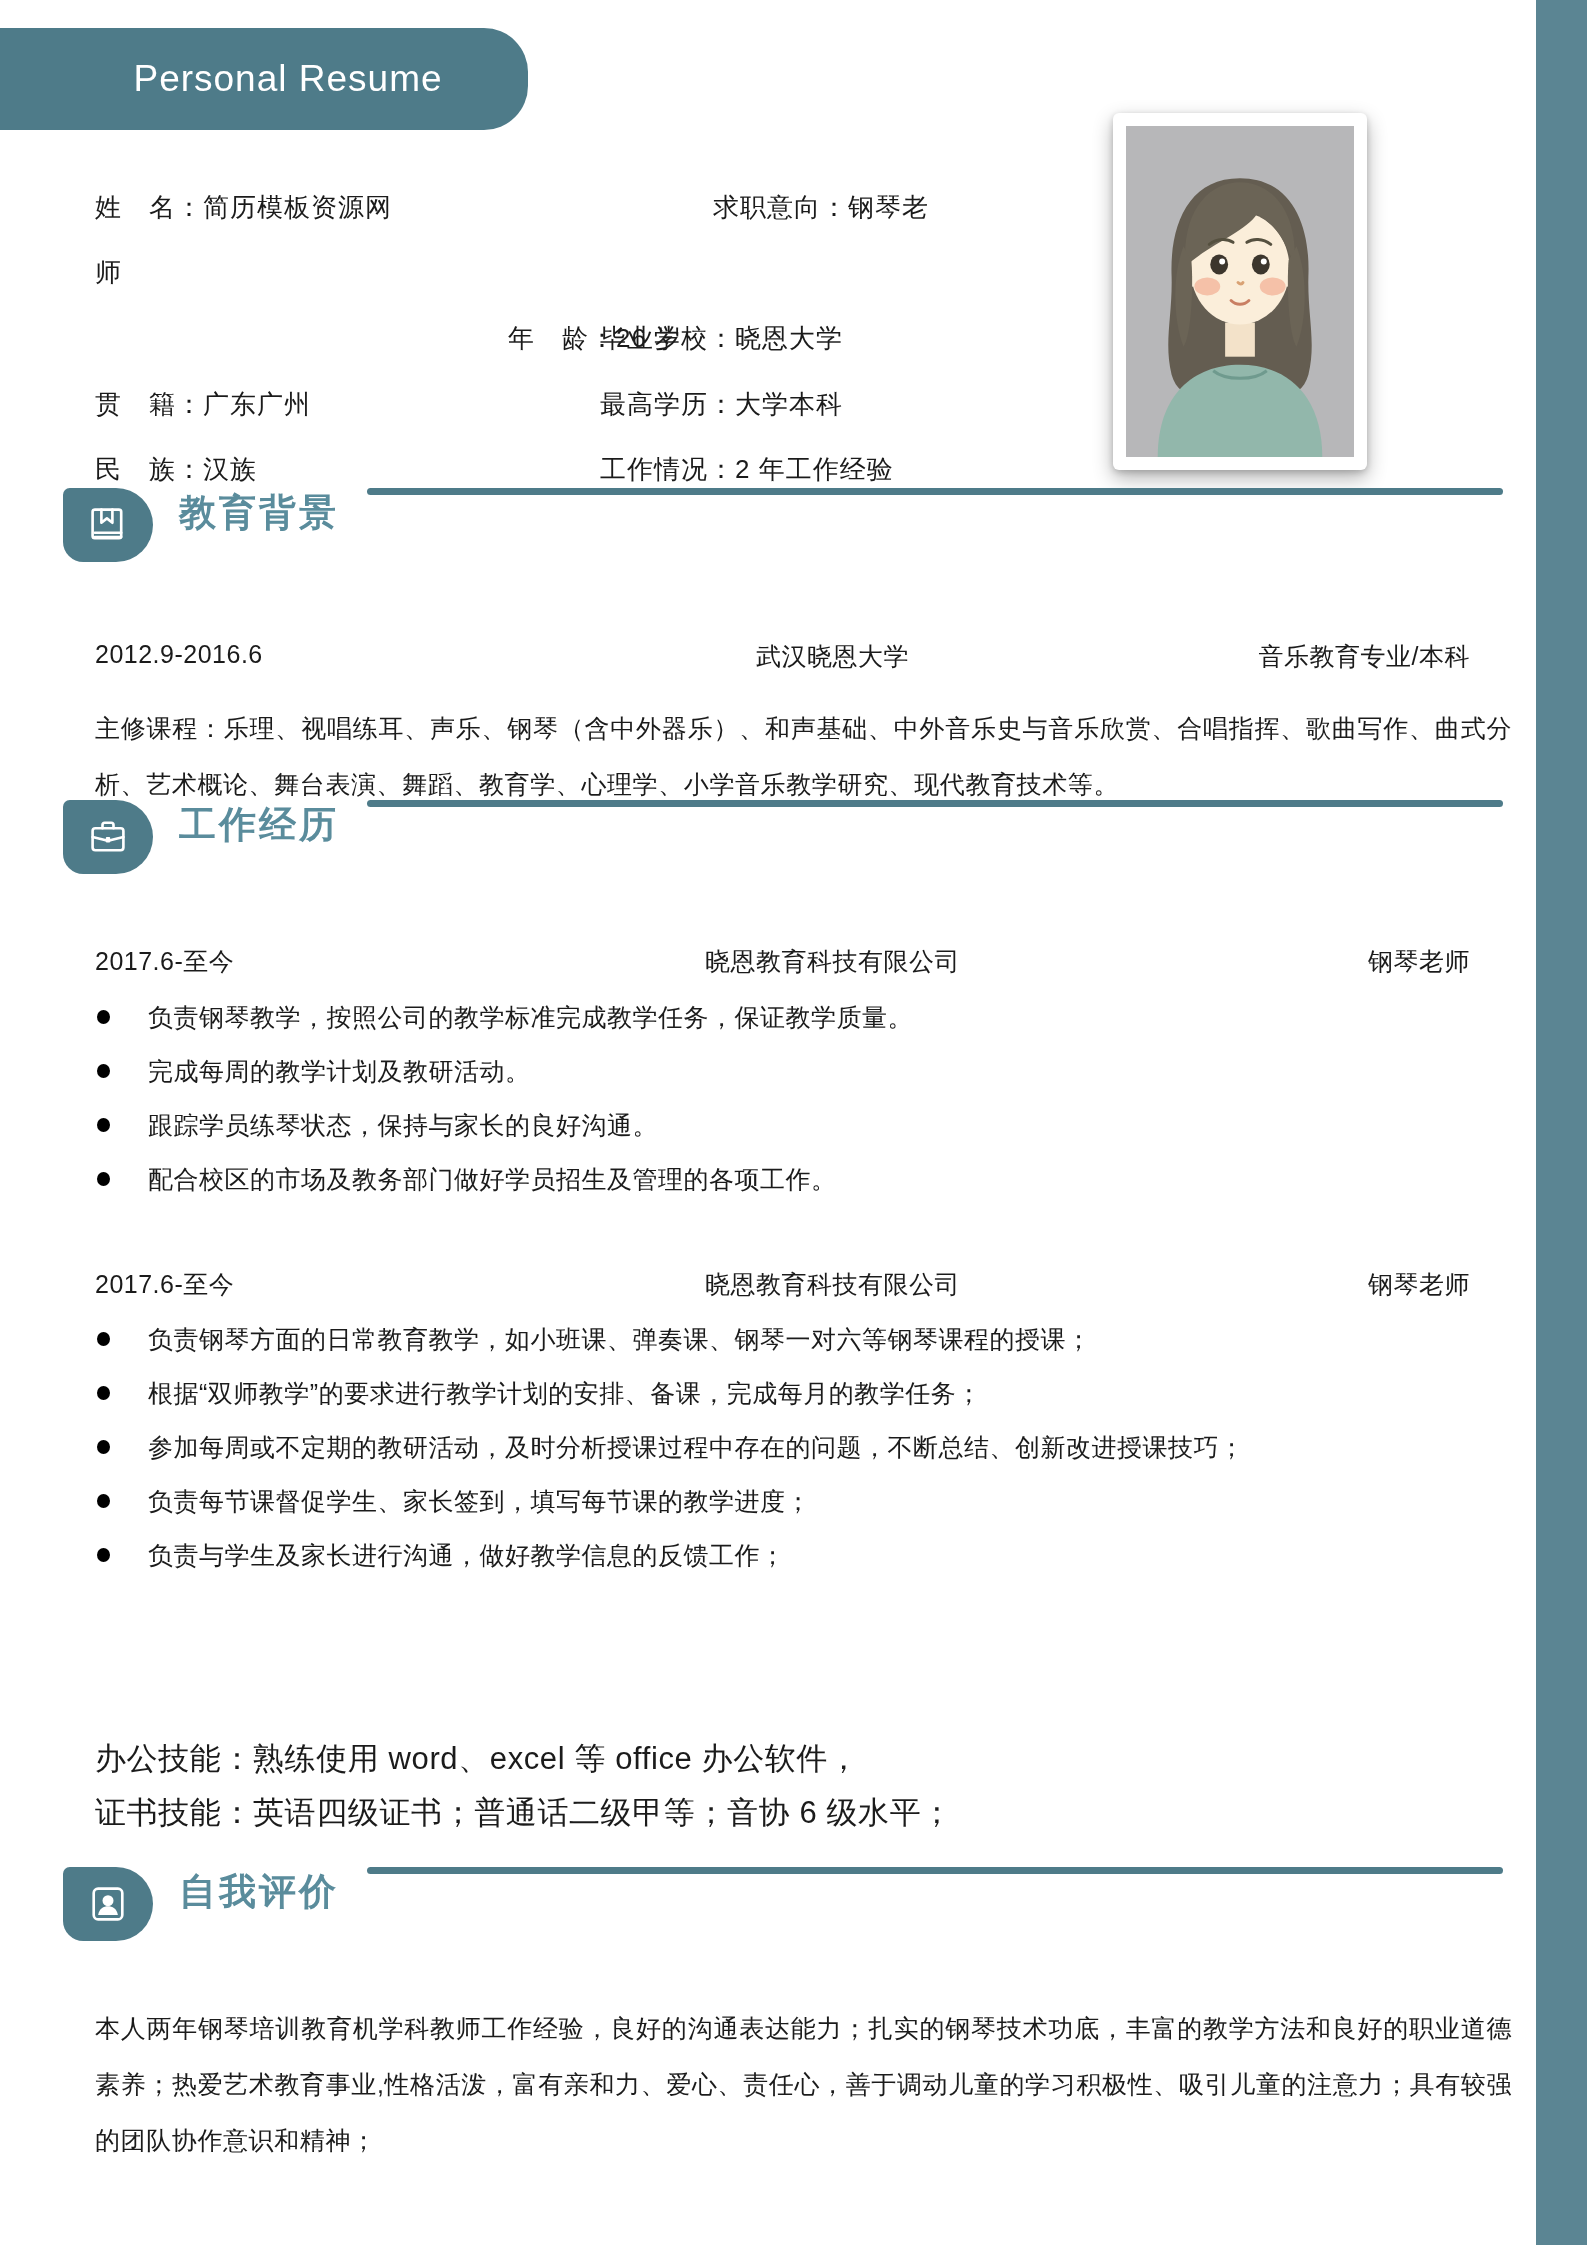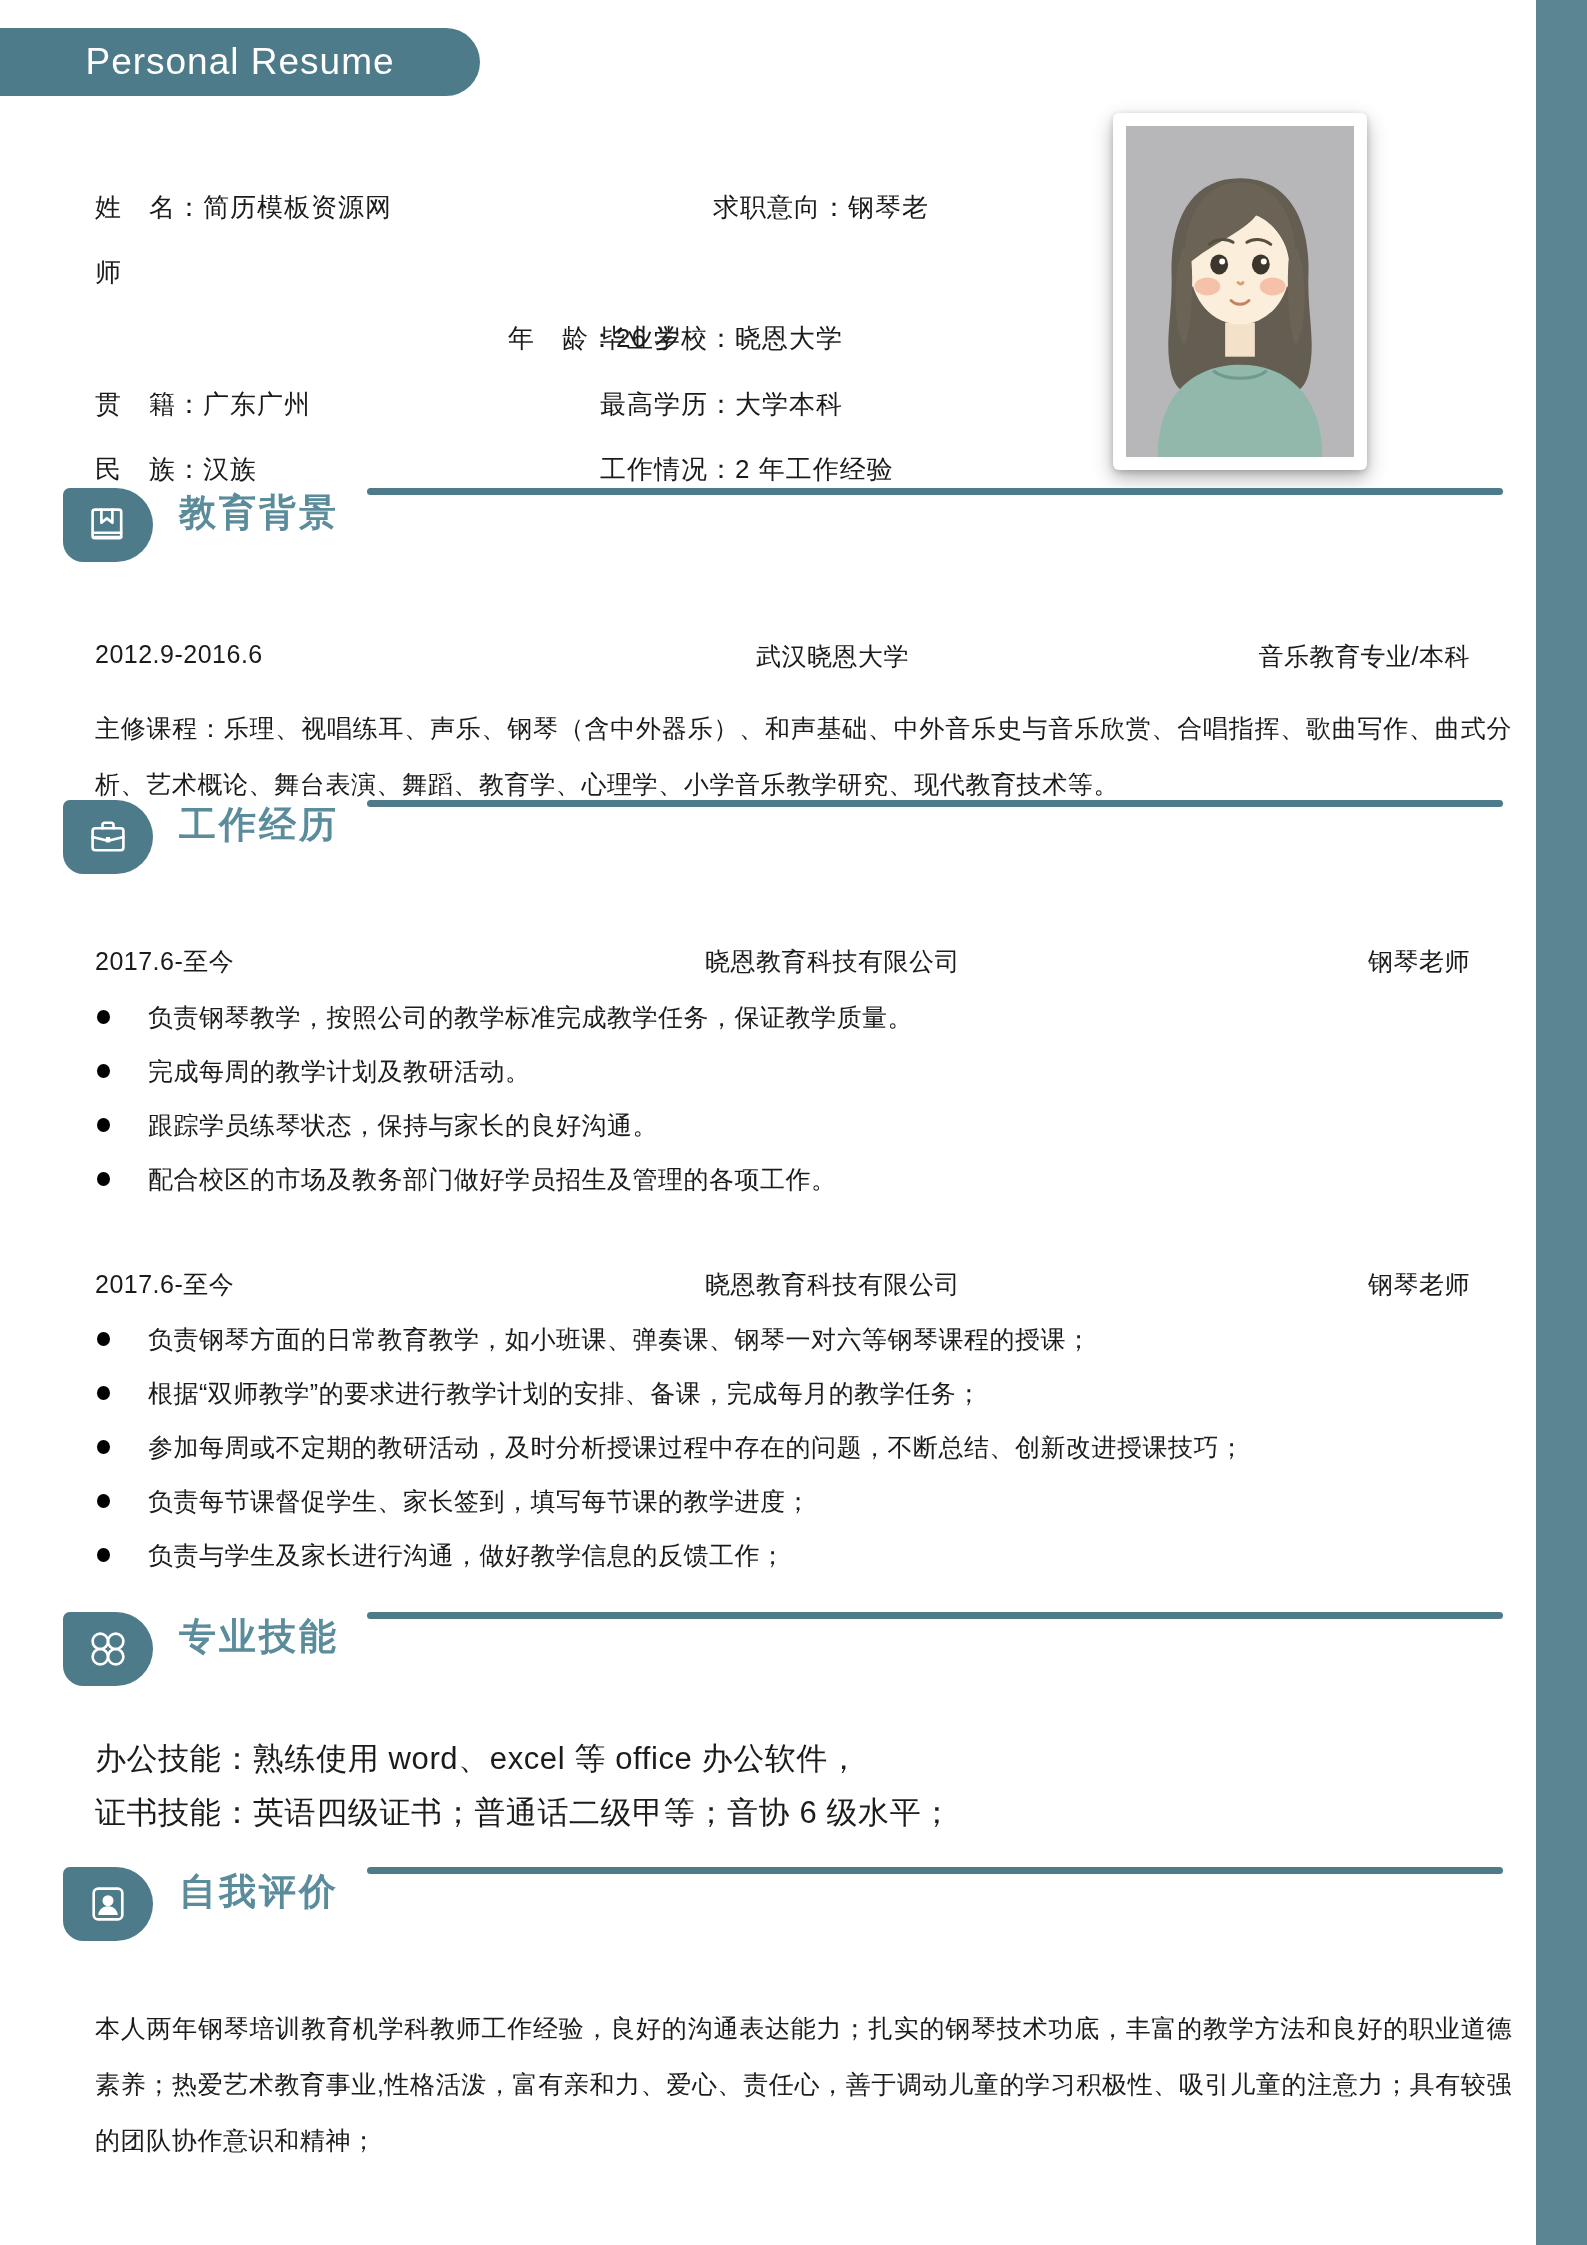--- a/index.html
+++ b/index.html
@@ -8,23 +8,23 @@
     width:1587px;height:2245px;
     background:#ffffff;
     font-family:"Liberation Sans","DejaVu Sans",sans-serif;
     color:#1b1b1b;
     overflow:hidden;
   }
   
   .right-bar{position:absolute;top:0;right:0;width:51px;height:2245px;background:#5b8593;}
   
   .banner{
-    position:absolute;left:0;top:28px;width:480px;height:68px;
+    position:absolute;left:0;top:28px;width:480px;height:102px;
     background:#4e7b89;border-radius:0 44px 44px 0;
-    display:flex;align-items:center;justify-content:center;
+    display:flex;align-items:center;justify-content:center;padding-left:48px;
   }
   .banner span{color:#ffffff;font-size:37px;letter-spacing:1px;}
   
   .info-row{position:absolute;left:95px;width:1000px;height:34px;font-size:26px;letter-spacing:1px;white-space:nowrap;}
   .info-row .r{position:absolute;left:505px;top:0;}
   .info-row .r.wide{left:618px;}
   
   .photo{
     position:absolute;left:1113px;top:113px;width:254px;height:357px;
     background:#ffffff;border-radius:6px;padding:13px;box-sizing:border-box;
@@ -169,32 +169,20 @@
     <span class="c3">钢琴老师</span>
   </div>
   <ul class="blist" style="top:1312px;">
     <li><span class="dot"></span><span>负责钢琴方面的日常教育教学，如小班课、弹奏课、钢琴一对六等钢琴课程的授课；</span></li>
     <li><span class="dot"></span><span>根据“双师教学”的要求进行教学计划的安排、备课，完成每月的教学任务；</span></li>
     <li><span class="dot"></span><span>参加每周或不定期的教研活动，及时分析授课过程中存在的问题，不断总结、创新改进授课技巧；</span></li>
     <li><span class="dot"></span><span>负责每节课督促学生、家长签到，填写每节课的教学进度；</span></li>
     <li><span class="dot"></span><span>负责与学生及家长进行沟通，做好教学信息的反馈工作；</span></li>
   </ul>
 
-  <div class="sec-head" style="top:1612px;">
-    <div class="badge">
-      <svg viewBox="0 0 40 40" fill="none" stroke="#ffffff" stroke-width="2.4">
-        <circle cx="13" cy="13" r="7"></circle>
-        <circle cx="27" cy="13" r="7"></circle>
-        <circle cx="13" cy="27" r="7"></circle>
-        <circle cx="27" cy="27" r="7"></circle>
-      </svg>
-    </div>
-    <div class="sec-title">专业技能</div>
-    <div class="sec-line"></div>
-  </div>
   <div class="skill-line" style="top:1738px;">办公技能：熟练使用 word、excel 等 office 办公软件，</div>
   <div class="skill-line" style="top:1792px;">证书技能：英语四级证书；普通话二级甲等；音协 6 级水平；</div>
 
   <div class="sec-head" style="top:1867px;">
     <div class="badge">
       <svg viewBox="0 0 40 40">
         <rect x="7" y="6" width="26" height="28" rx="4" fill="none" stroke="#ffffff" stroke-width="2.4"></rect>
         <circle cx="20" cy="17" r="5" fill="#ffffff"></circle>
         <path d="M11 30 c1 -6 5 -8 9 -8 c4 0 8 2 9 8 Z" fill="#ffffff"></path>
       </svg>

